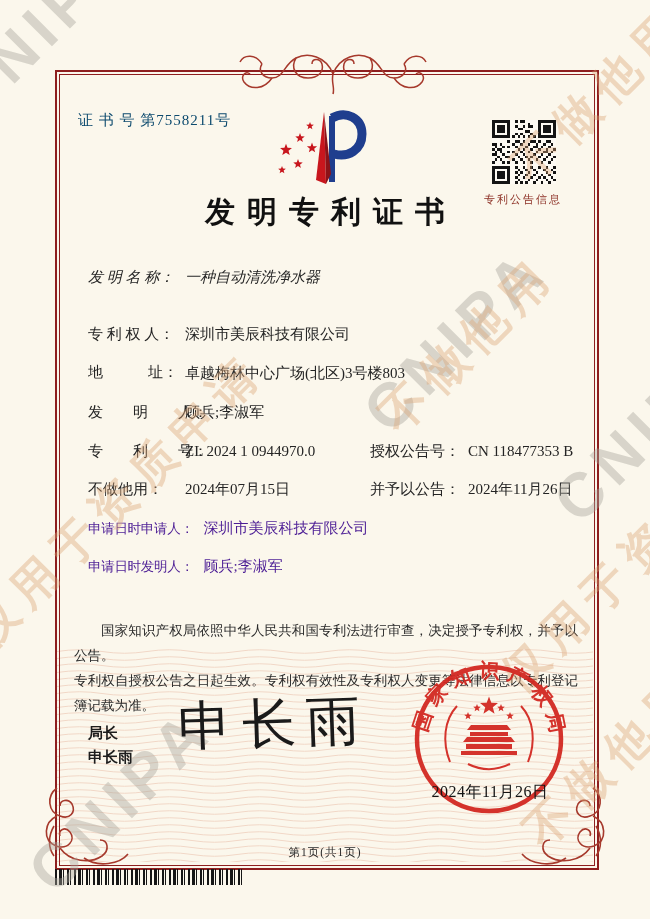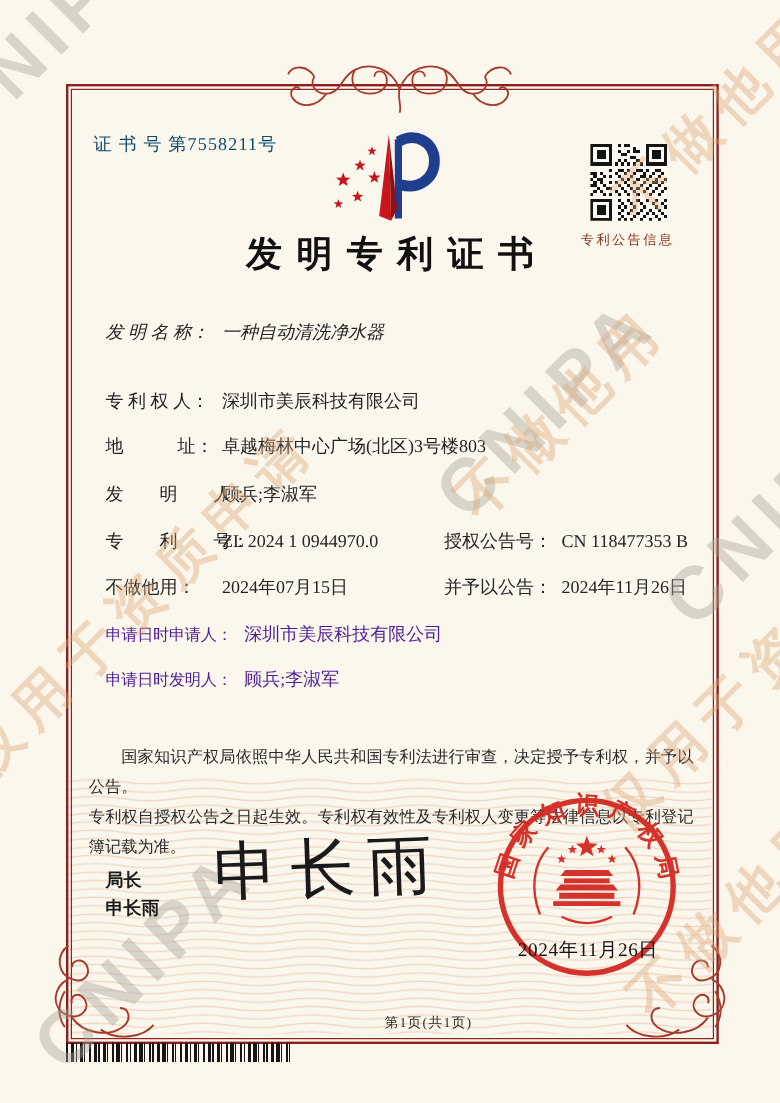--- a/index.html
+++ b/index.html
@@ -102,21 +102,21 @@
   
   .seal{position:absolute;left:410px;top:660px;z-index:4;opacity:0.93;}
   .seal-date{
     position:absolute;left:412px;top:782px;width:156px;text-align:center;
     font-size:16px;color:#141414;z-index:5;letter-spacing:0.5px;
   }
 
   
   .page-footer{
     position:absolute;left:55px;top:845px;width:540px;text-align:center;
-    font-size:11.5px;color:#2a2a2a;z-index:2;letter-spacing:1px;padding-left:32px;
+    font-size:11.5px;color:#2a2a2a;z-index:2;letter-spacing:1px;
   }
   .barcode{
     position:absolute;left:55px;top:869px;width:190px;height:16px;z-index:2;
     background:repeating-linear-gradient(90deg,
       #161616 0 2px,transparent 2px 4px,
       #161616 4px 7px,transparent 7px 8px,
       #161616 8px 9px,transparent 9px 12px,
       #161616 12px 14px,transparent 14px 15px,
       #161616 15px 16px,transparent 16px 19px);
   }

